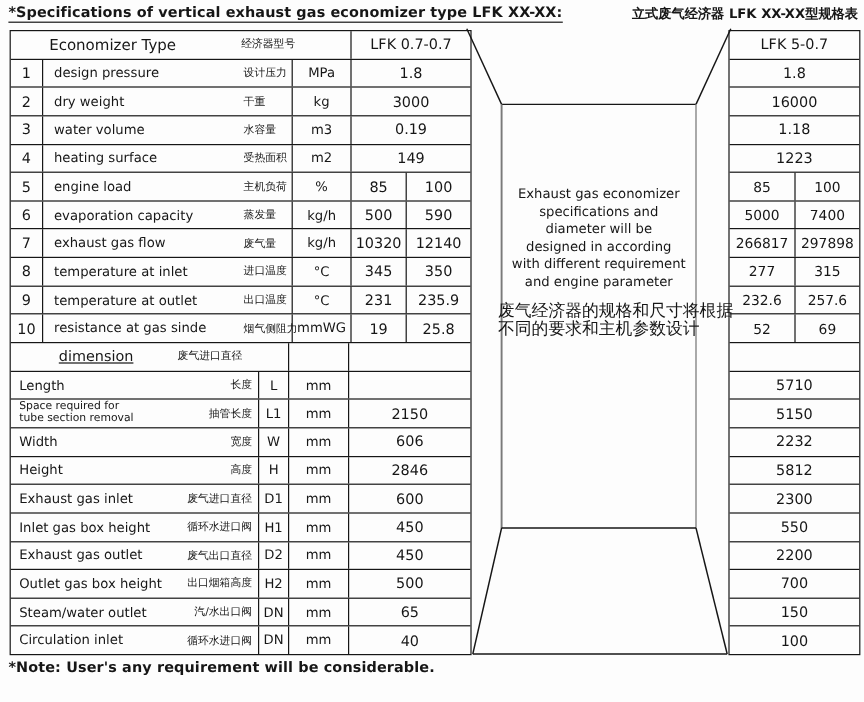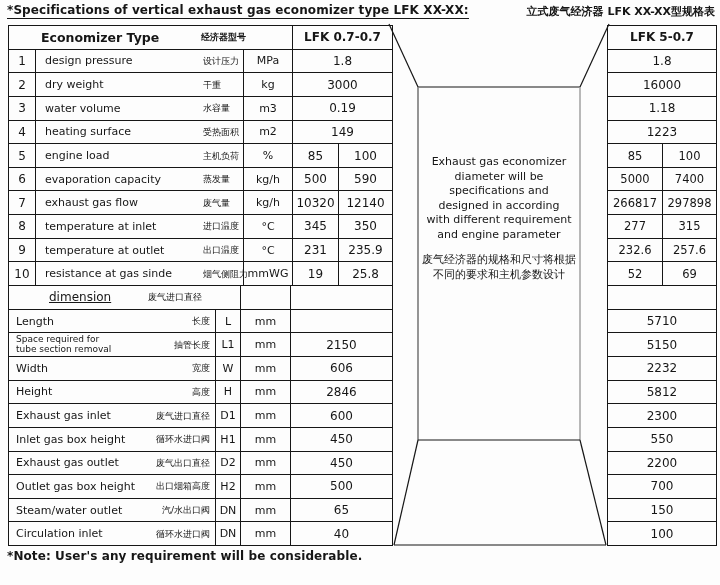--- a/index.html
+++ b/index.html
@@ -8,21 +8,21 @@
   .stage { position: absolute; left: 0; top: 0; width: 720px; height: 585px; background: #fdfdfd; }
 
   .title-en { position: absolute; left: 7px; top: 3px; font-size: 12px; font-weight: 700;
               border-bottom: 1.3px solid #161616; padding-bottom: 1px; letter-spacing: .1px; white-space: nowrap; }
   .title-zh { position: absolute; right: 5px; top: 4px; font-size: 11px; font-weight: 700; white-space: nowrap; }
 
   
   .spec-table { position: absolute; left: 8px; top: 25px; width: 385px; height: 521px;
                 border: 1.4px solid #161616; display: flex; flex-direction: column; background: transparent; }
   .row { flex: 1; display: flex; border-top: 1px solid #161616; min-height: 0; }
-  .row:first-child { border-top: none; font-weight: bold; }
+  .row:first-child { border-top: none; }
   .cell { display: flex; align-items: center; justify-content: center; font-size: 12px; min-width: 0; }
   .bR { border-right: 1px solid #161616; }
 
   .c-num  { width: 27px; }
   .c-name { width: 208px; justify-content: flex-start; padding-left: 9px; position: relative; }
   .c-unit { width: 49px; font-size: 11px; }
   .c-val  { flex: 1; }
   .c-val.split { padding: 0; }
   .sub { display: flex; align-items: center; justify-content: center; height: 100%; }
   .sub1 { width: 45px; }
@@ -57,21 +57,21 @@
   .right-table .sub1 { width: 50%; }
   .right-table .c-val { font-size: 12px; }
   .right-table .r-head { font-size: 12px; white-space: nowrap; }
   .right-table .sub { font-size: 11.5px; }
 
   
   .draw { position: absolute; left: 0; top: 0; }
   .mid-note { position: absolute; left: 415px; top: 155px; width: 168px; text-align: center; }
   .mid-note .en-line { font-size: 11px; line-height: 14.6px; white-space: nowrap; }
   .mid-note .zh-block { margin-top: 9px; }
-  .mid-note .zh-line { font-size: 11px; line-height: 15px; white-space: nowrap; }
+  .mid-note .zh-line { font-size: 14px; line-height: 15px; white-space: nowrap; }
 
   .note-en { position: absolute; left: 7px; top: 549px; font-size: 12px; font-weight: 700; letter-spacing: .1px; }
   .note-zh { position: absolute; left: 10px; top: 592px; font-size: 9px; font-weight: 700; }
 </style>
 </head>
 <body>
 
 <div class="stage">
 
   <div class="title-en">*Specifications of vertical exhaust gas economizer type LFK XX-XX:</div>
@@ -403,22 +403,22 @@
       <div class="row">
         <div class="cell c-val">150</div>
       </div>
       <div class="row">
         <div class="cell c-val">100</div>
       </div>
     </div>
 
   <div class="mid-note" id="mid-note">
       <div class="en-line">Exhaust gas economizer</div>
+      <div class="en-line">specifications and</div>
       <div class="en-line">diameter will be</div>
-      <div class="en-line">specifications and</div>
       <div class="en-line">designed in according</div>
       <div class="en-line">with different requirement</div>
       <div class="en-line">and engine parameter</div>
       <div class="zh-block">
         <div class="zh-line">废气经济器的规格和尺寸将根据</div>
         <div class="zh-line">不同的要求和主机参数设计</div>
       </div>
     </div>
 
   <div class="note-en">*Note: User's any requirement will be considerable.</div>

